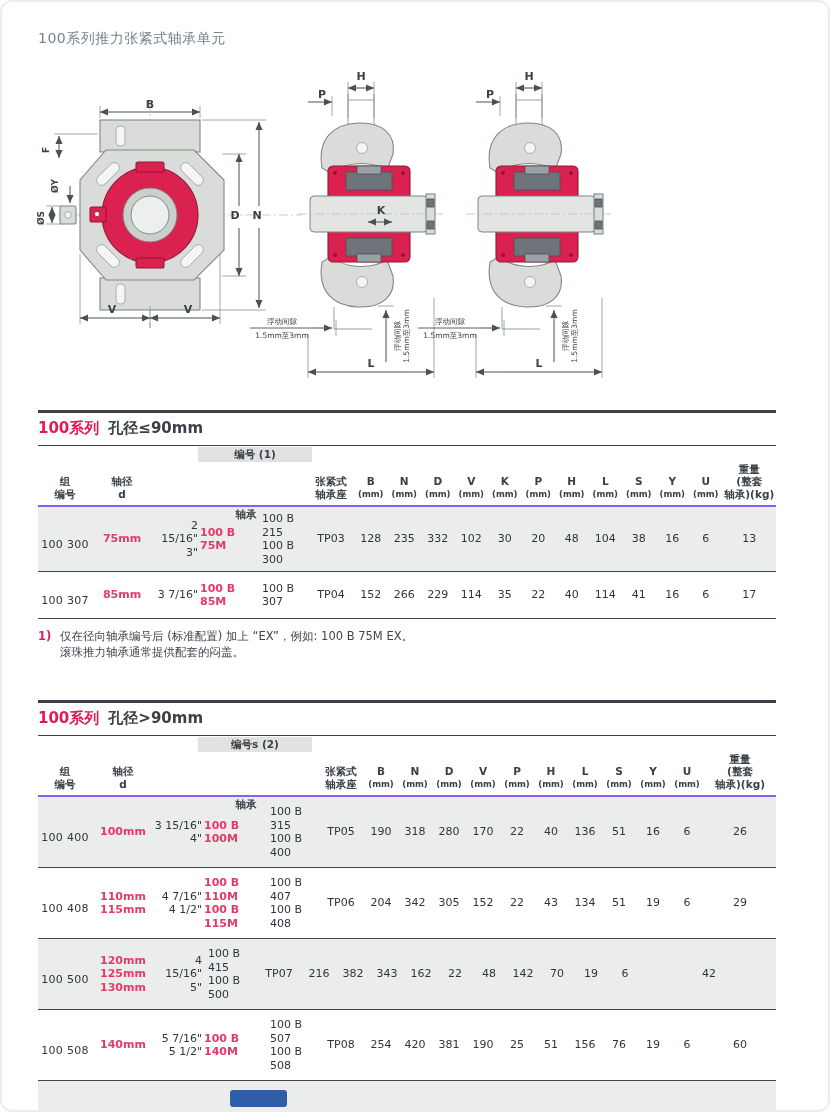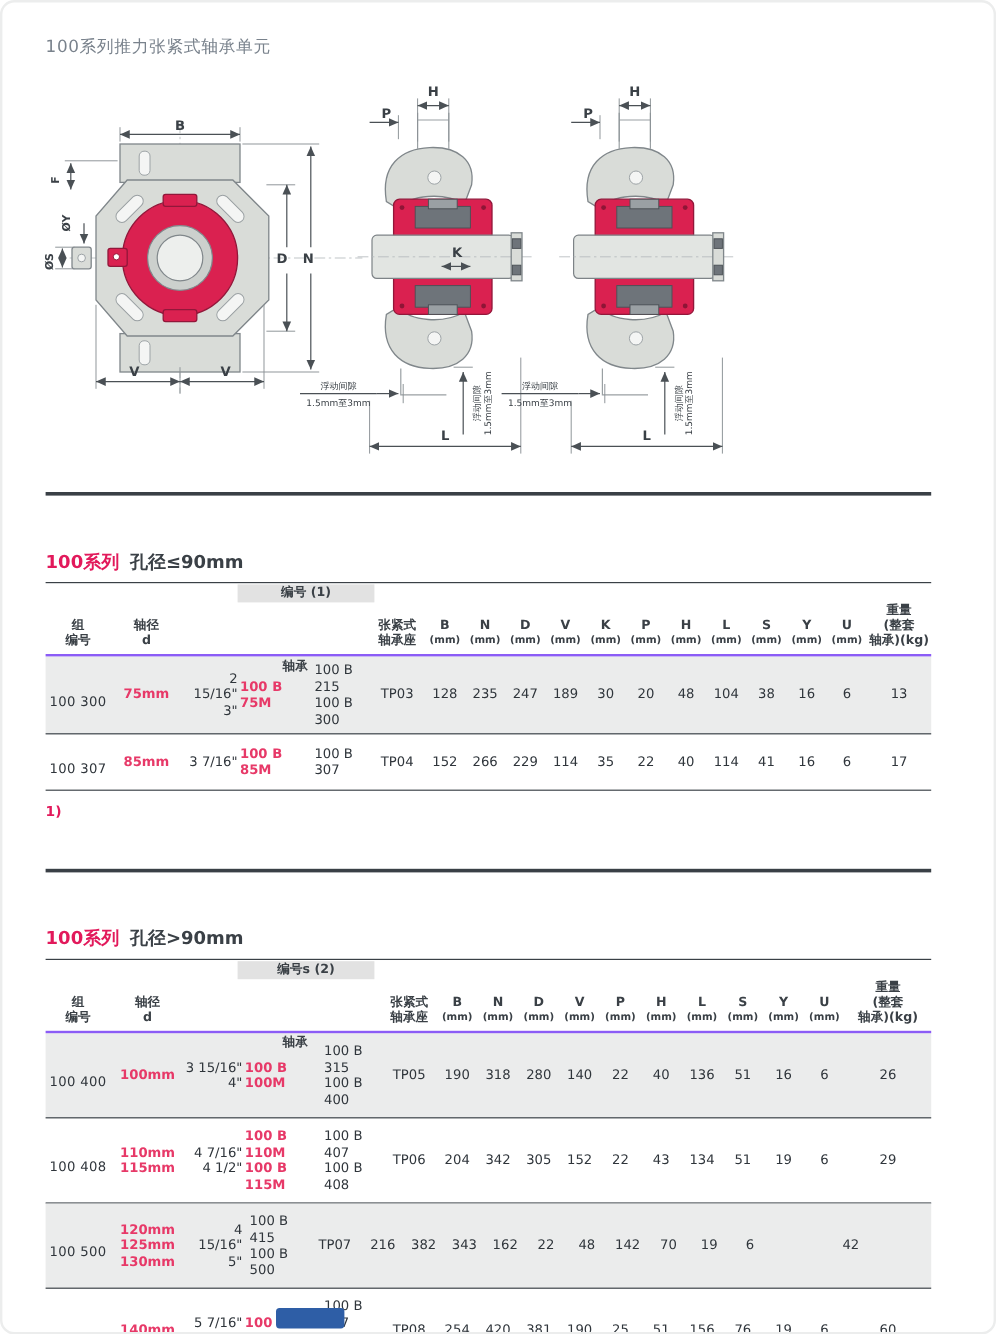--- a/index.html
+++ b/index.html
@@ -25,21 +25,21 @@
   .thin2{stroke:#4a5055;stroke-width:.9}
   .cl{stroke:#b4babc;stroke-width:.7;stroke-dasharray:9 3 2 3}
   .lbl{font:bold 11px "DejaVu Sans",sans-serif;fill:#3a4046}
   .lbl2{font:bold 9px "DejaVu Sans",sans-serif;fill:#3a4046}
   .ann{font:7.5px "DejaVu Sans",sans-serif;fill:#3a4046}
 
   .content{position:absolute;left:36px;top:408px;width:738px;}
   .section{border-top:3px solid #3a4046;border-bottom:1.5px solid #3a4046;
            padding:6px 0 7px;display:flex;gap:9px;align-items:baseline;}
   .section.mt{margin-top:40px;}
-  .sec-series{color:#e2195b;font-weight:bold;font-size:15px;margin-top:40px;}
+  .sec-series{color:#e2195b;font-weight:bold;font-size:15px;}
   .sec-bore{color:#3a4046;font-weight:bold;font-size:15px;}
 
   .thead{position:relative;border-bottom:2px solid #8b5cf6;padding:2px 0 5px;}
   .band{position:absolute;left:160px;top:1px;width:114px;height:15px;background:#e2e2e2;
         text-align:center;font-size:10.5px;font-weight:bold;line-height:15px;}
   .bearing-h{position:absolute;left:162px;top:18px;width:92px;text-align:center;
         font-size:10.5px;font-weight:bold;margin-top:44px;}
   .hrow{display:flex;align-items:flex-end;min-height:52px;}
   .dimwrap{display:flex;}
   .c{box-sizing:border-box;}
@@ -304,24 +304,24 @@
             <div class="c c-house">
               <div class="ln">TP03</div>
             </div>
             <div class="c c-dim">
               <div class="ln">128</div>
             </div>
             <div class="c c-dim">
               <div class="ln">235</div>
             </div>
             <div class="c c-dim">
-              <div class="ln">247</div>
-            </div>
-            <div class="c c-dim">
-              <div class="ln">189</div>
+              <div class="ln">332</div>
+            </div>
+            <div class="c c-dim">
+              <div class="ln">102</div>
             </div>
             <div class="c c-dim">
               <div class="ln">30</div>
             </div>
             <div class="c c-dim">
               <div class="ln">20</div>
             </div>
             <div class="c c-dim">
               <div class="ln">48</div>
             </div>
@@ -395,20 +395,21 @@
             </div>
             <div class="c c-weight">
               <div class="ln">17</div>
             </div>
           </div>
         </div>
     </div>
 
     <div class="note">
       <div class="note-num">1)</div>
+      <div class="note-left">仅在径向轴承编号后 (标准配置) 加上 “EX”，例如: 100 B 75M EX。滚珠推力轴承通常提供配套的闷盖。</div>
     </div>
 
     <div class="section mt">
       <span class="sec-series">100系列</span>
       <span class="sec-bore">孔径&gt;90mm</span>
     </div>
 
     <div class="tbl t2">
       <div class="thead">
         <div class="band">编号s (2)</div>
@@ -504,21 +505,21 @@
             <div class="c c-dim">
               <div class="ln">190</div>
             </div>
             <div class="c c-dim">
               <div class="ln">318</div>
             </div>
             <div class="c c-dim">
               <div class="ln">280</div>
             </div>
             <div class="c c-dim">
-              <div class="ln">140</div>
+              <div class="ln">170</div>
             </div>
             <div class="c c-dim">
               <div class="ln">22</div>
             </div>
             <div class="c c-dim">
               <div class="ln">40</div>
             </div>
             <div class="c c-dim">
               <div class="ln">136</div>
             </div>

